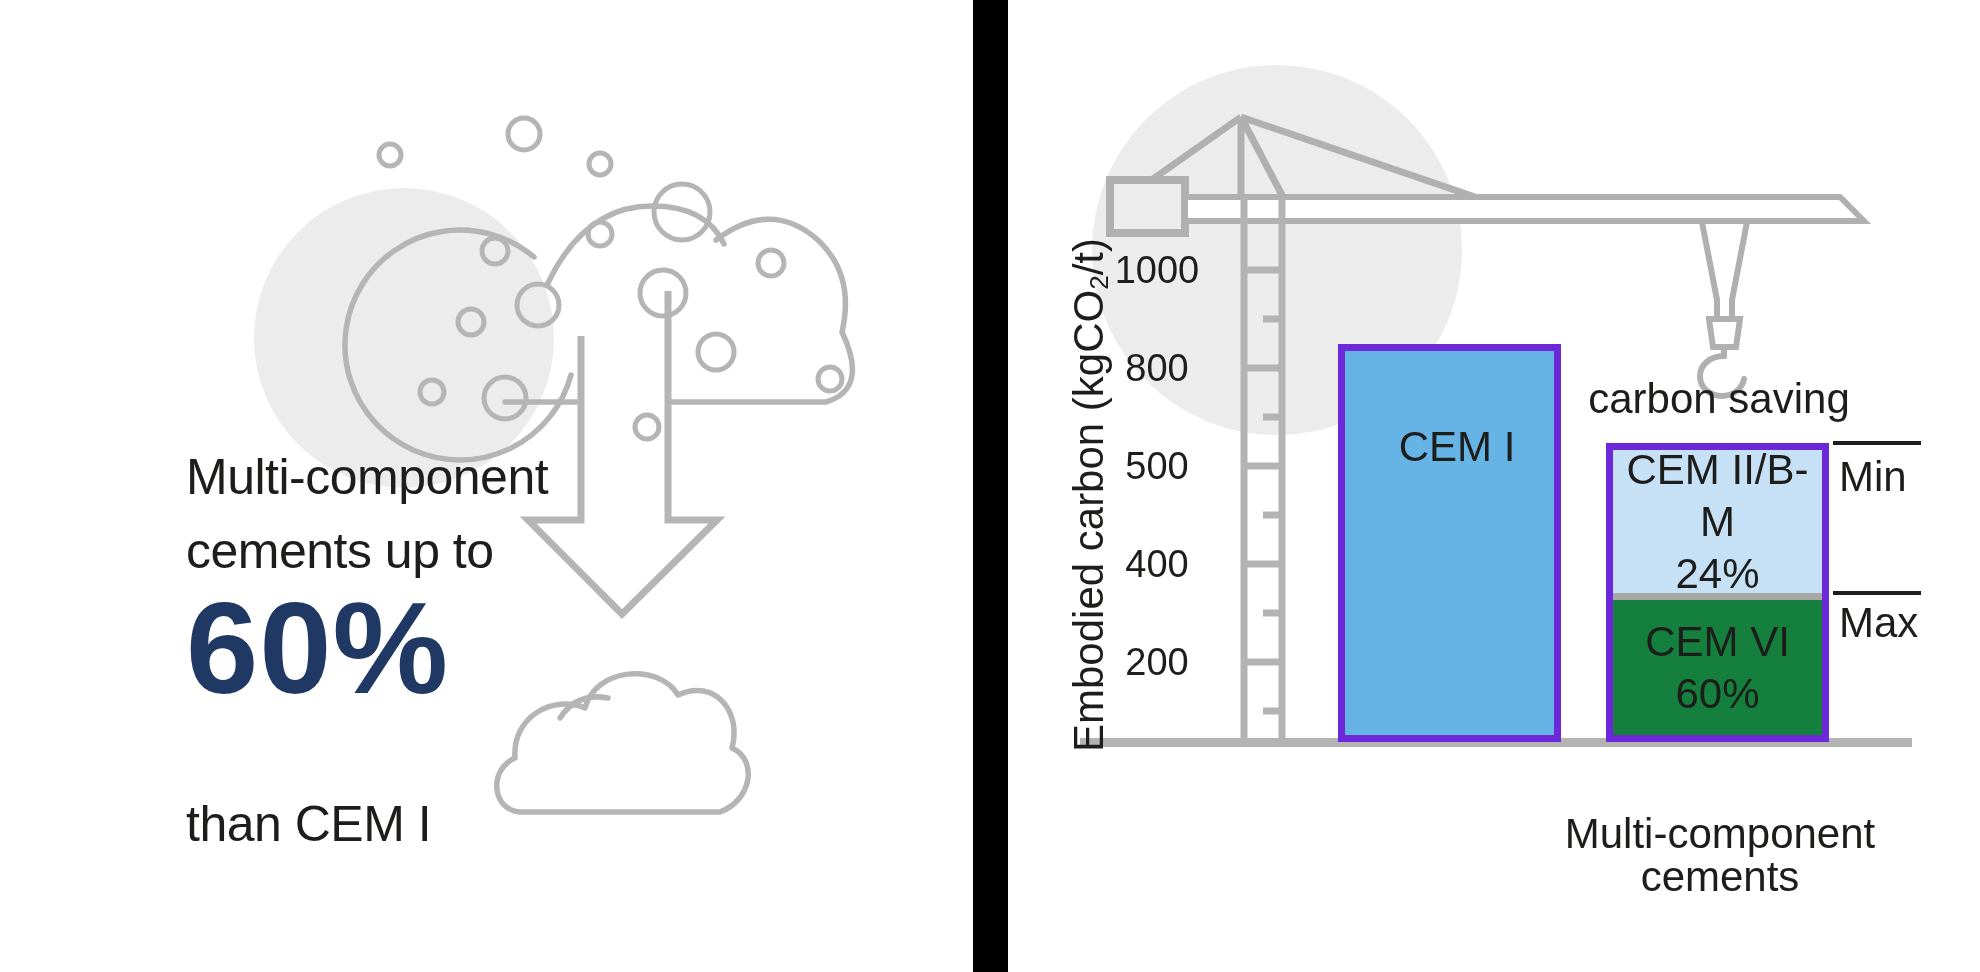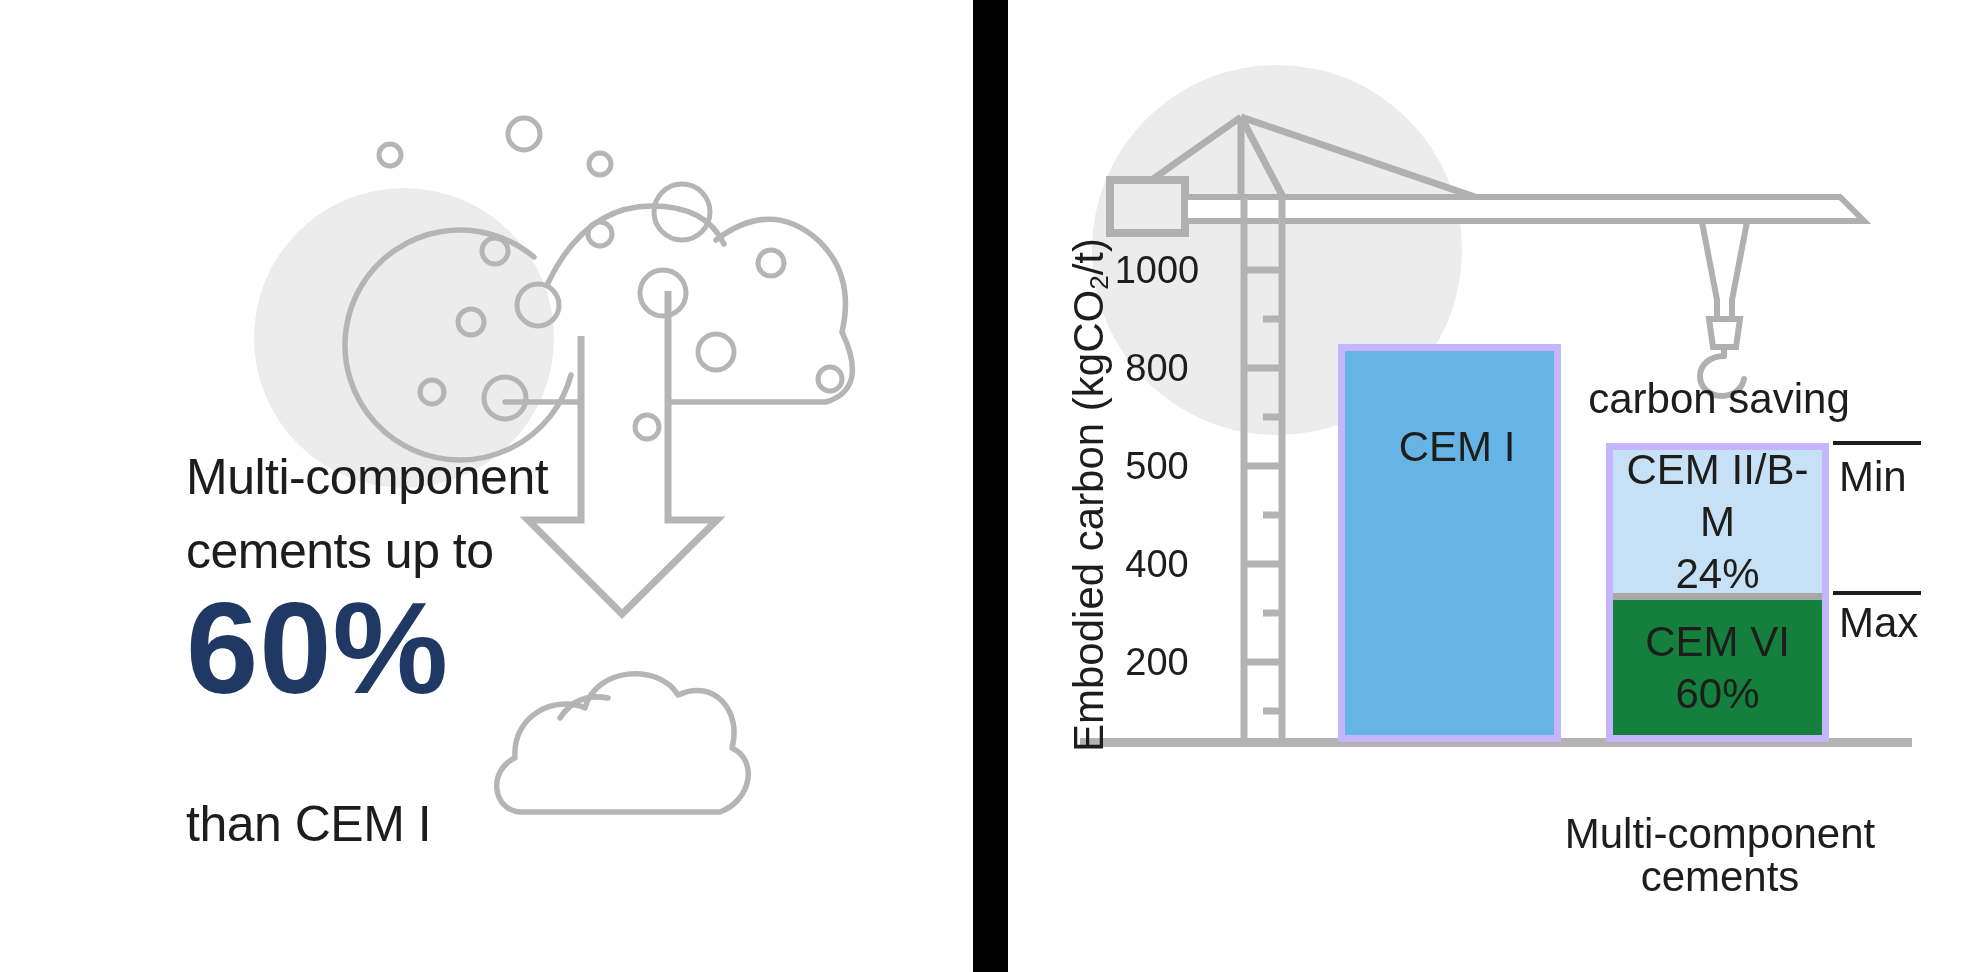--- a/index.html
+++ b/index.html
@@ -17,21 +17,21 @@
   .sub2{font-size:0.62em;vertical-align:-0.18em;font-weight:inherit;}
   
   #divider-bar{position:absolute;left:973px;top:0;width:35px;height:972px;background:#000;}
   
   #right-panel{position:absolute;left:1008px;top:0;width:972px;height:972px;}
   #crane-svg{position:absolute;left:0;top:0;}
   .ytick{position:absolute;right:748px;width:150px;text-align:center;
          font-size:38px;line-height:40px;}
   #y-axis-label{position:absolute;left:82px;top:495px;transform:translate(-50%,-50%) rotate(-90deg);
                 font-size:42px;white-space:nowrap;}
-  .bar{position:absolute;box-sizing:border-box;border:7px solid #c4b5fd;background:#66b4e6;}
+  .bar{position:absolute;box-sizing:border-box;border:7px solid #6d28d9;background:#66b4e6;}
   #bar-cem1{left:330px;width:223px;}
   #bar-multi{left:598px;width:223px;background:none;display:flex;flex-direction:column;}
   .seg{box-sizing:border-box;display:flex;flex-direction:column;align-items:center;justify-content:center;
        text-align:center;font-size:42px;line-height:52px;}
   #segment-cem2bm{background:#c6e0f6;}
   #segment-cem6{flex:1 1 auto;background:#15803d;border-top:7px solid #a8a8a8;}
   #cem1-label{position:absolute;left:441px;top:426px;transform:translateX(-50%);
               font-size:42px;line-height:42px;white-space:nowrap;margin-left:8px;}
   #carbon-saving{position:absolute;left:711px;top:378px;transform:translateX(-50%);
                  font-size:42px;line-height:42px;white-space:nowrap;}

